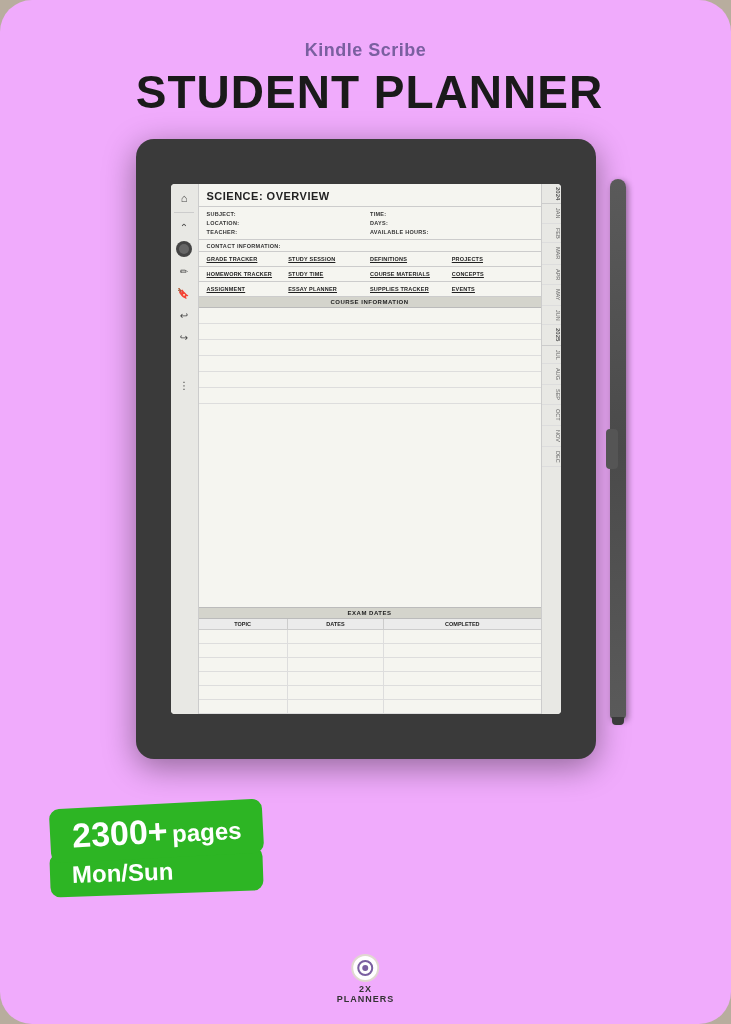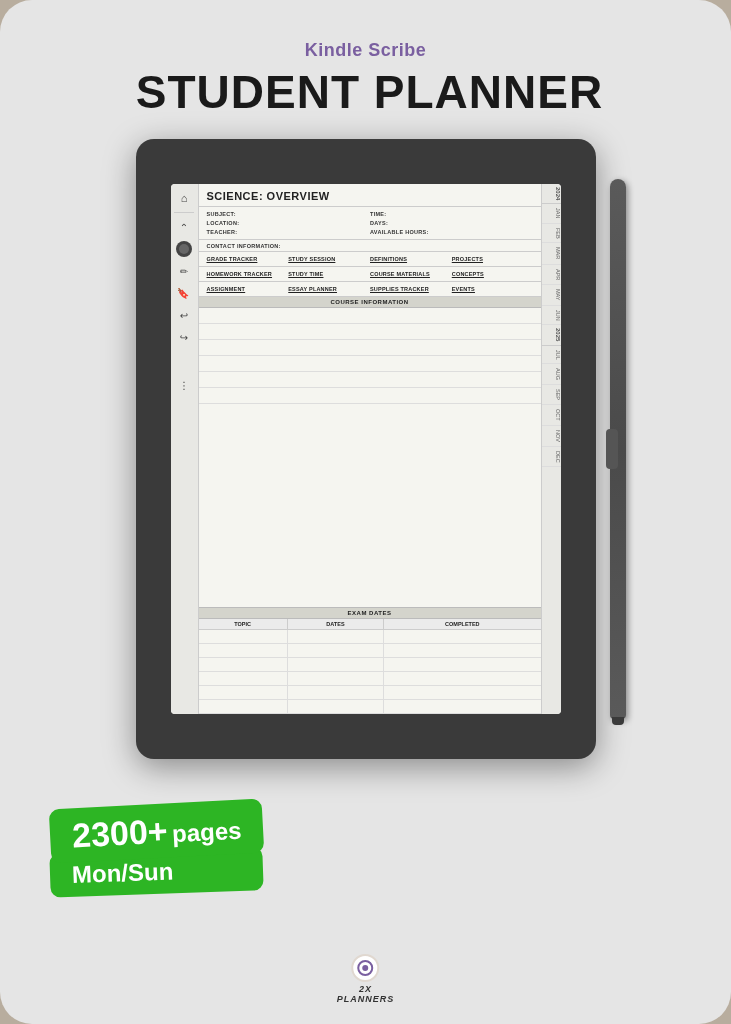--- a/index.html
+++ b/index.html
@@ -9,21 +9,21 @@
       background: #b8ad9e;
       display: flex;
       align-items: center;
       justify-content: center;
       font-family: 'Arial', sans-serif;
       overflow: hidden;
     }
     .page-bg {
       width: 731px;
       height: 1024px;
-      background: #e5e5e5;
+      background: #f0abfc;
       border-radius: 32px;
       position: relative;
       display: flex;
       flex-direction: column;
       align-items: center;
       padding: 40px 20px 20px;
     }
     .header-subtitle {
       font-size: 18px;
       color: #7a5fa0;
@@ -307,21 +307,20 @@
     
     .logo-container {
       position: absolute;
       bottom: 20px;
       left: 50%;
       transform: translateX(-50%);
       display: flex;
       flex-direction: column;
       align-items: center;
       gap: 2px;
-      font-style: italic;
     }
     .logo-icon {
       width: 28px;
       height: 28px;
       background: white;
       border-radius: 50%;
       display: flex;
       align-items: center;
       justify-content: center;
       border: 2px solid #e0d8d0;

